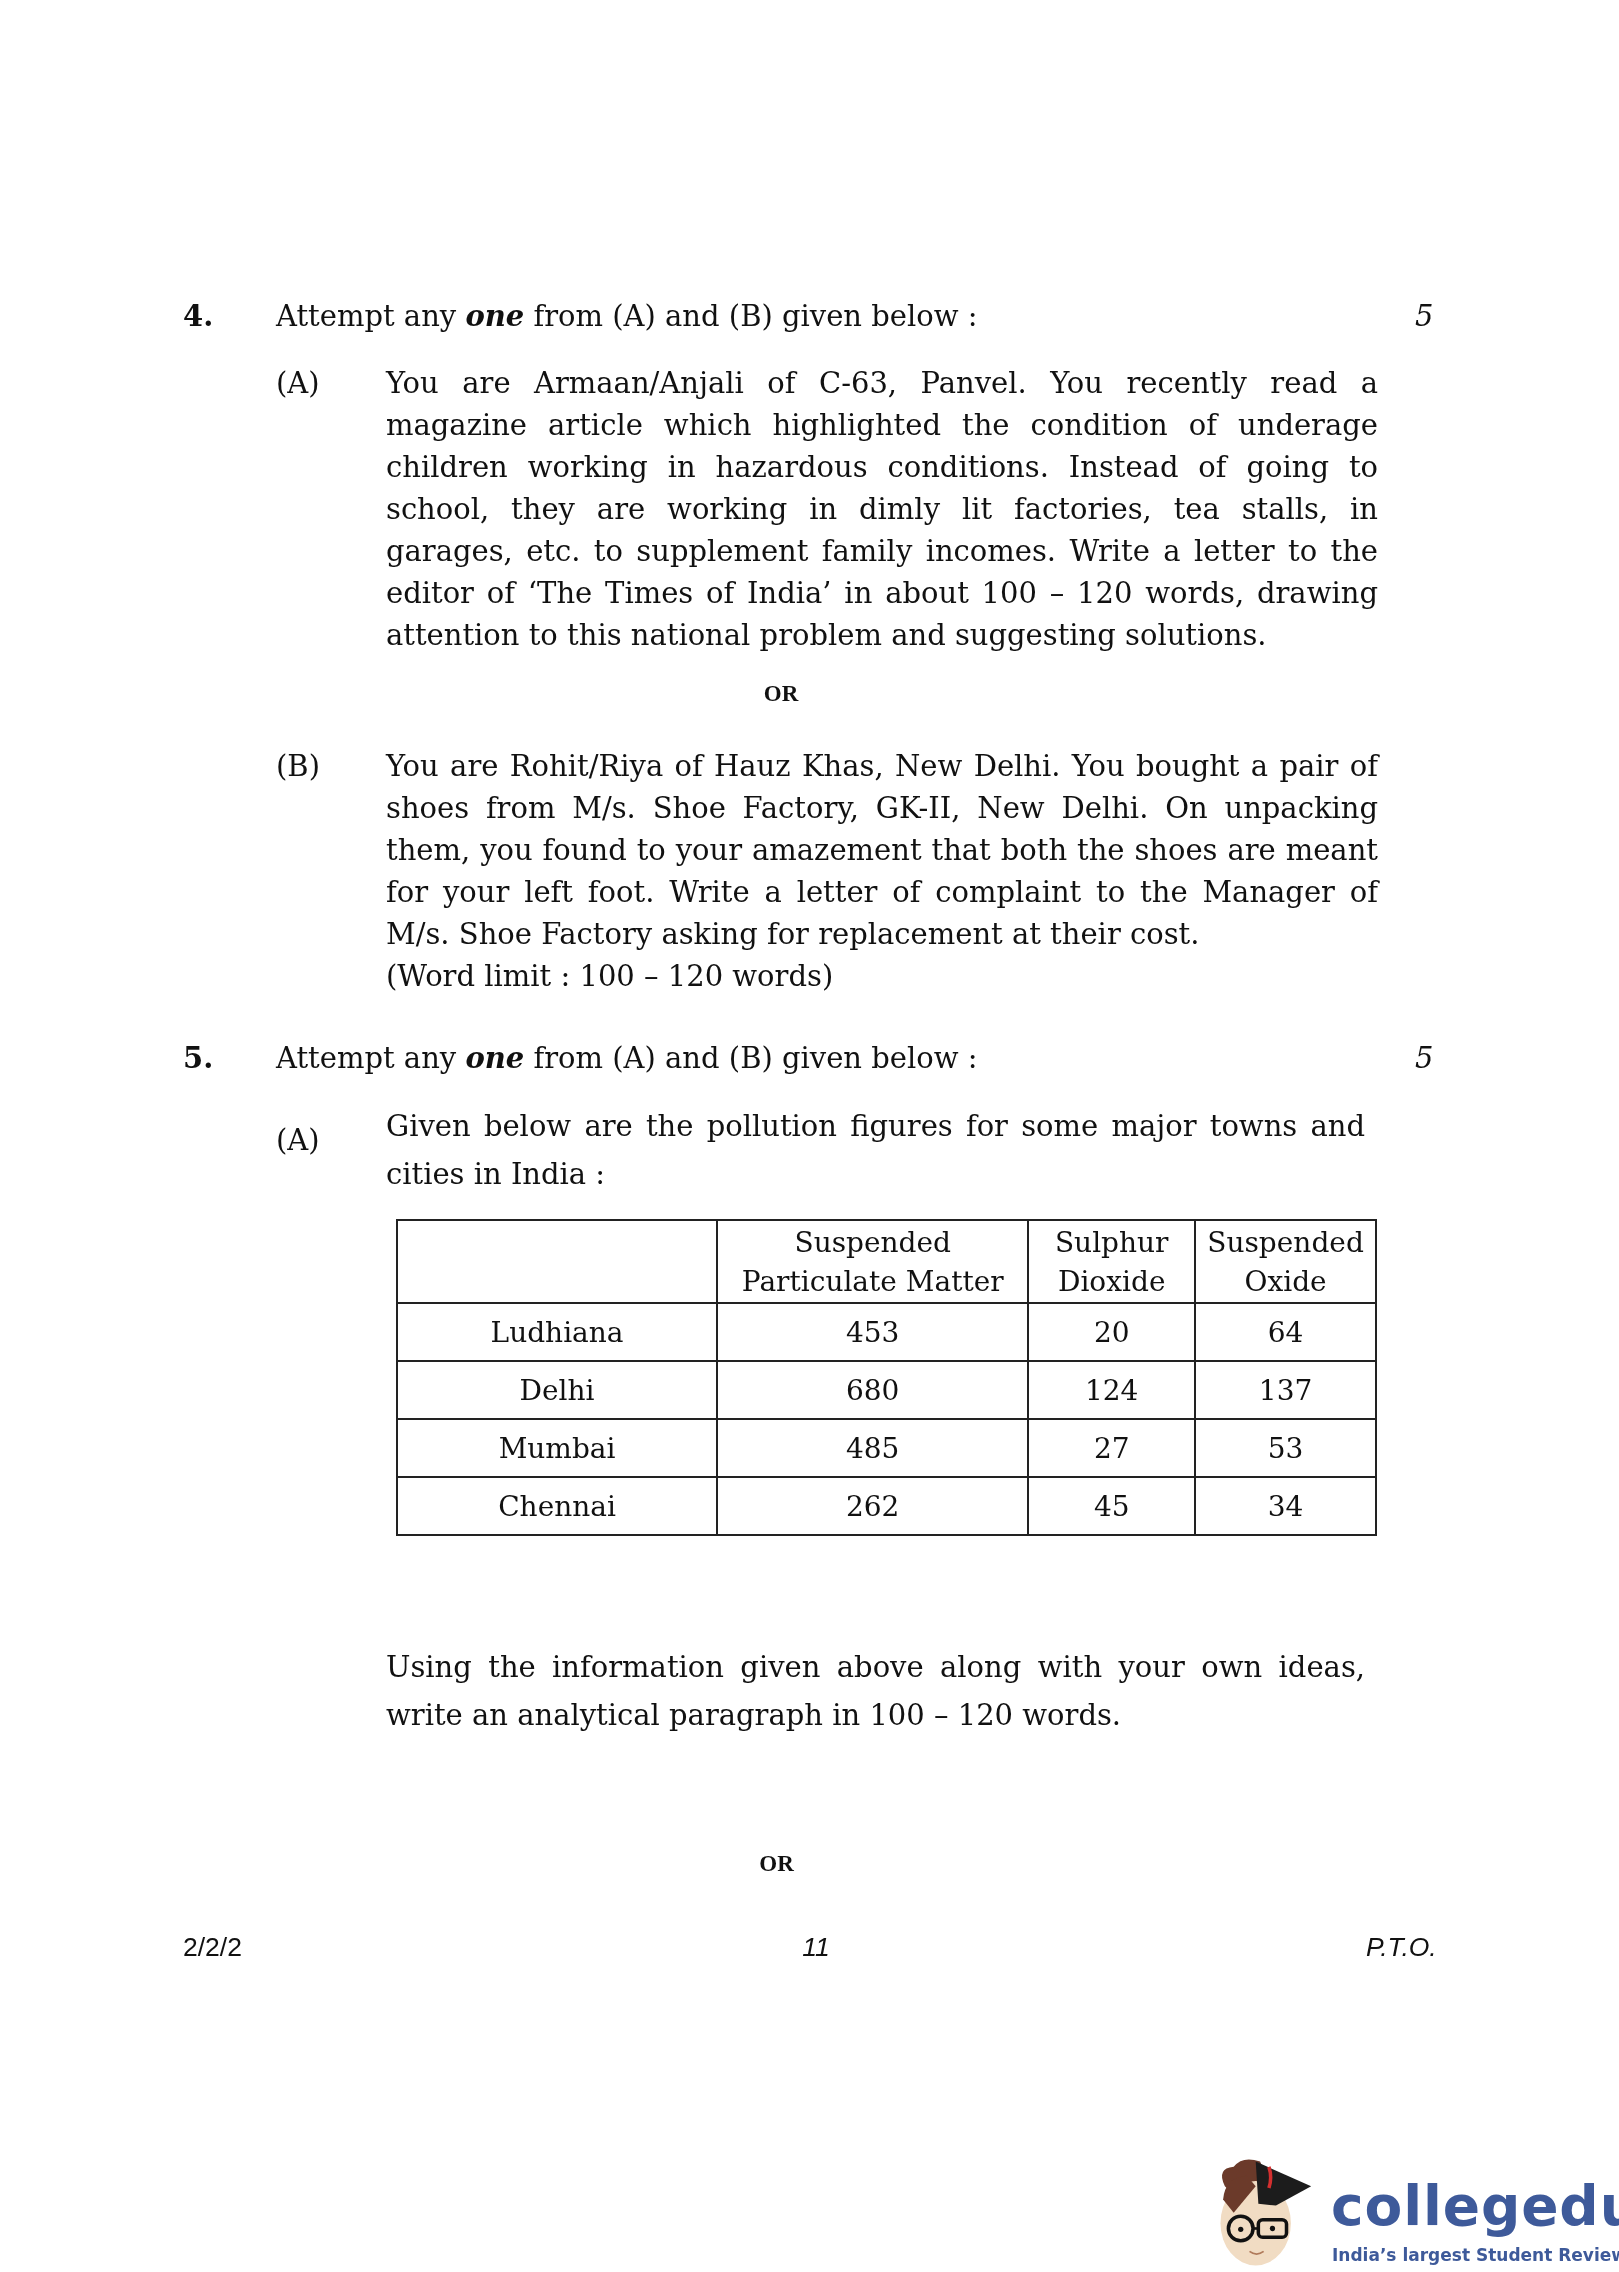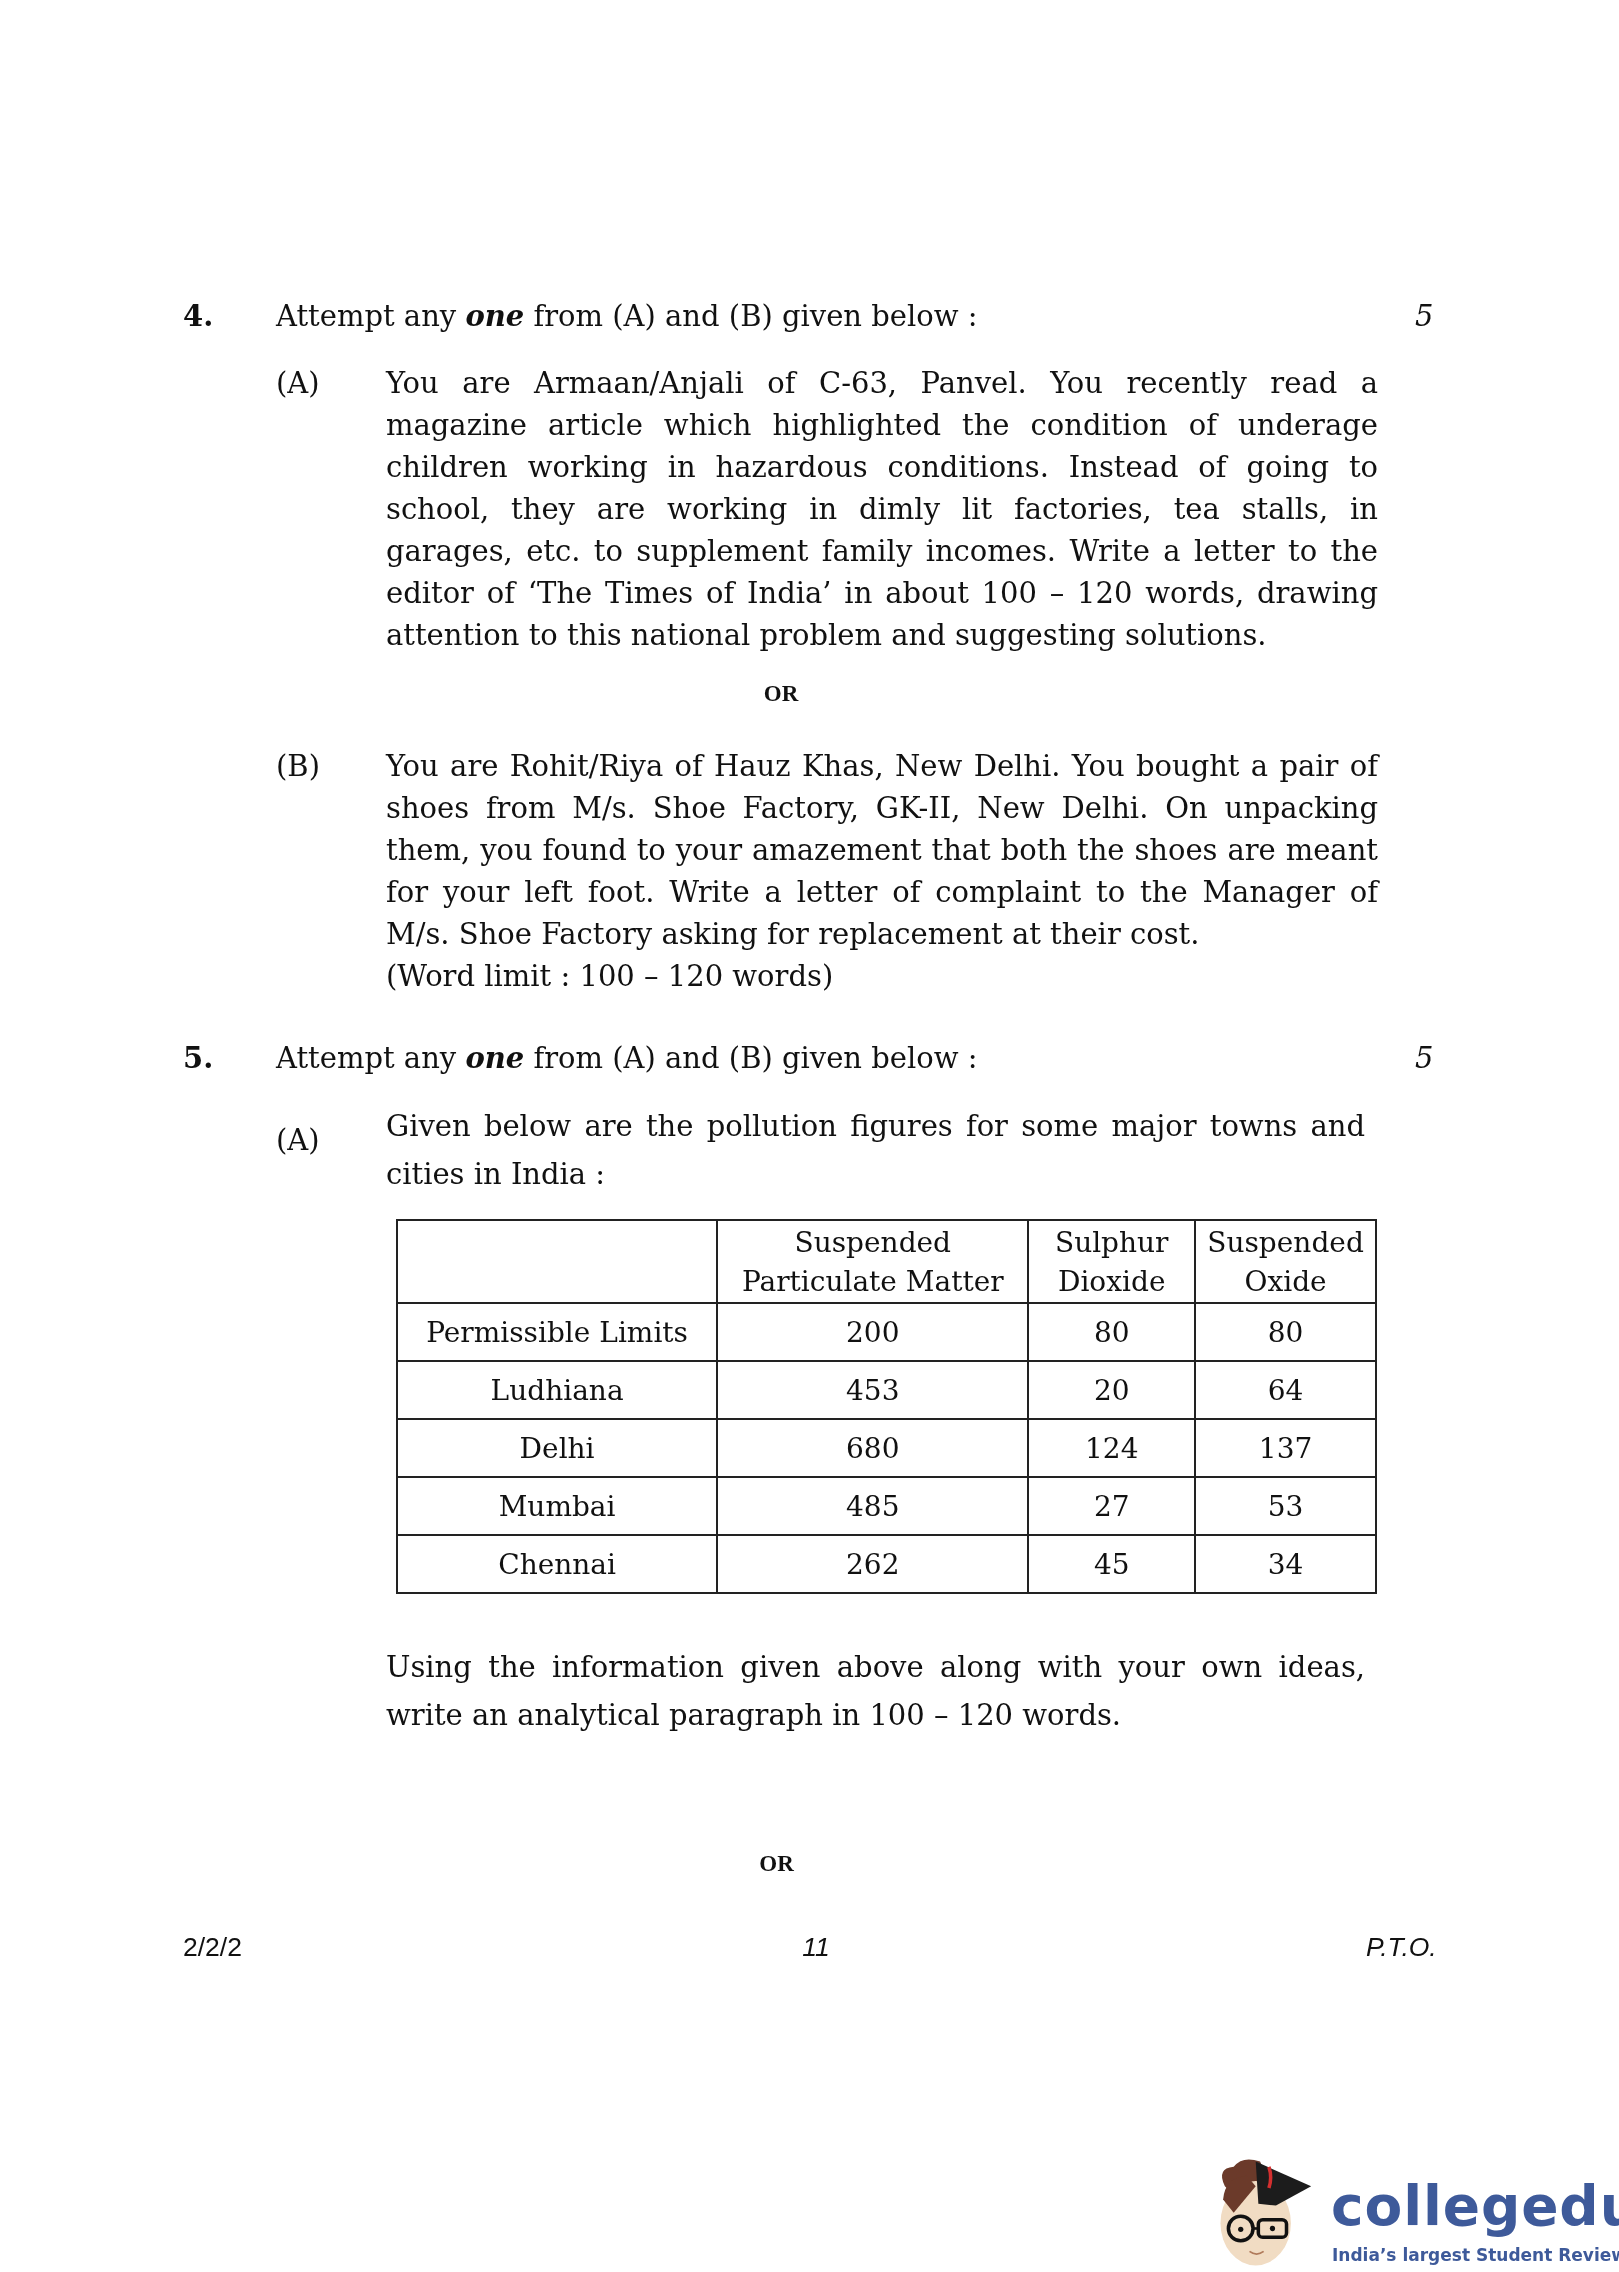--- a/index.html
+++ b/index.html
@@ -53,26 +53,20 @@
   <thead>
     <tr>
       <th></th>
       <th><span>Suspended</span><br><span>Particulate Matter</span></th>
       <th><span>Sulphur</span><br><span>Dioxide</span></th>
       <th><span>Suspended</span><br><span>Oxide</span></th>
     </tr>
   </thead>
   <tbody id="table-body">
       <tr>
-        <td>Permissible Limits</td>
-        <td>200</td>
-        <td>80</td>
-        <td>80</td>
-      </tr>
-      <tr>
         <td>Ludhiana</td>
         <td>453</td>
         <td>20</td>
         <td>64</td>
       </tr>
       <tr>
         <td>Delhi</td>
         <td>680</td>
         <td>124</td>
         <td>137</td>

